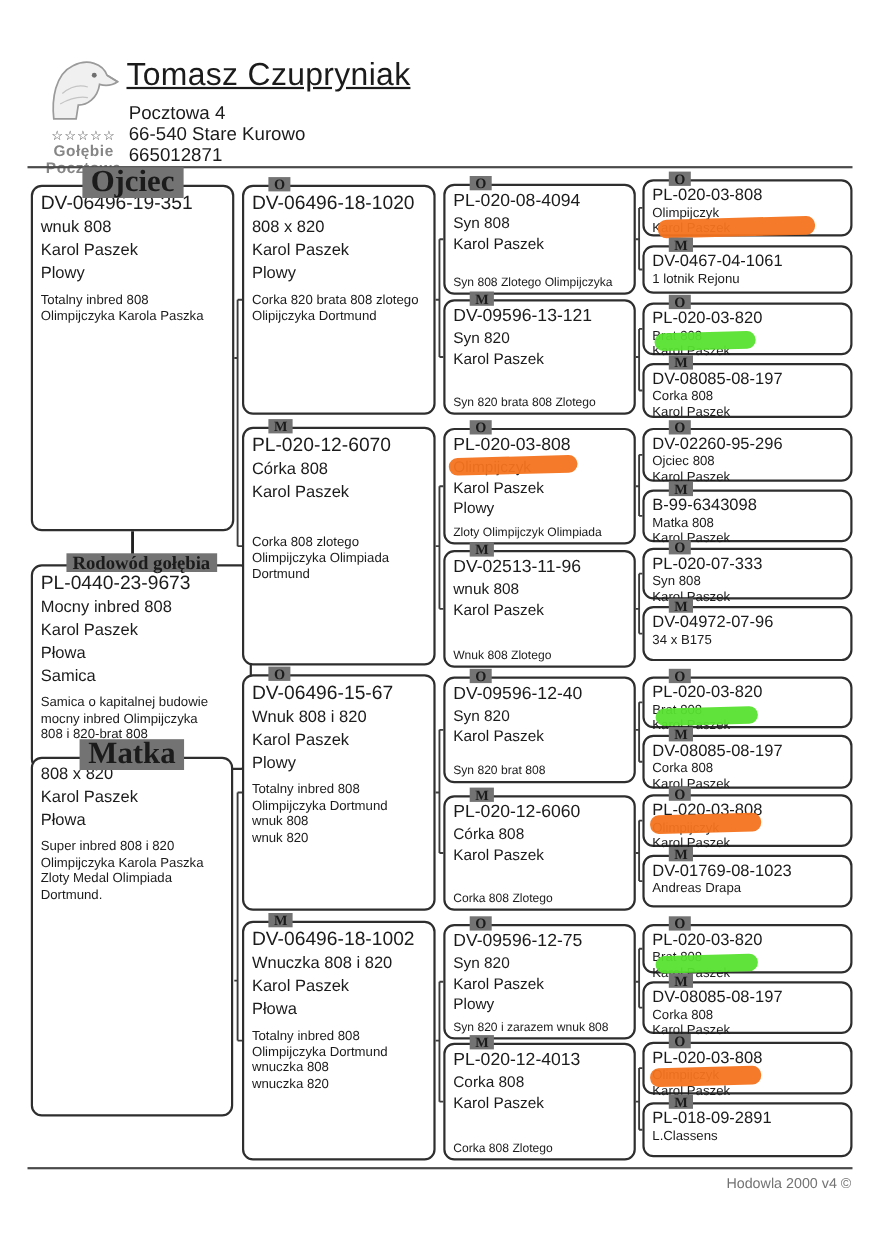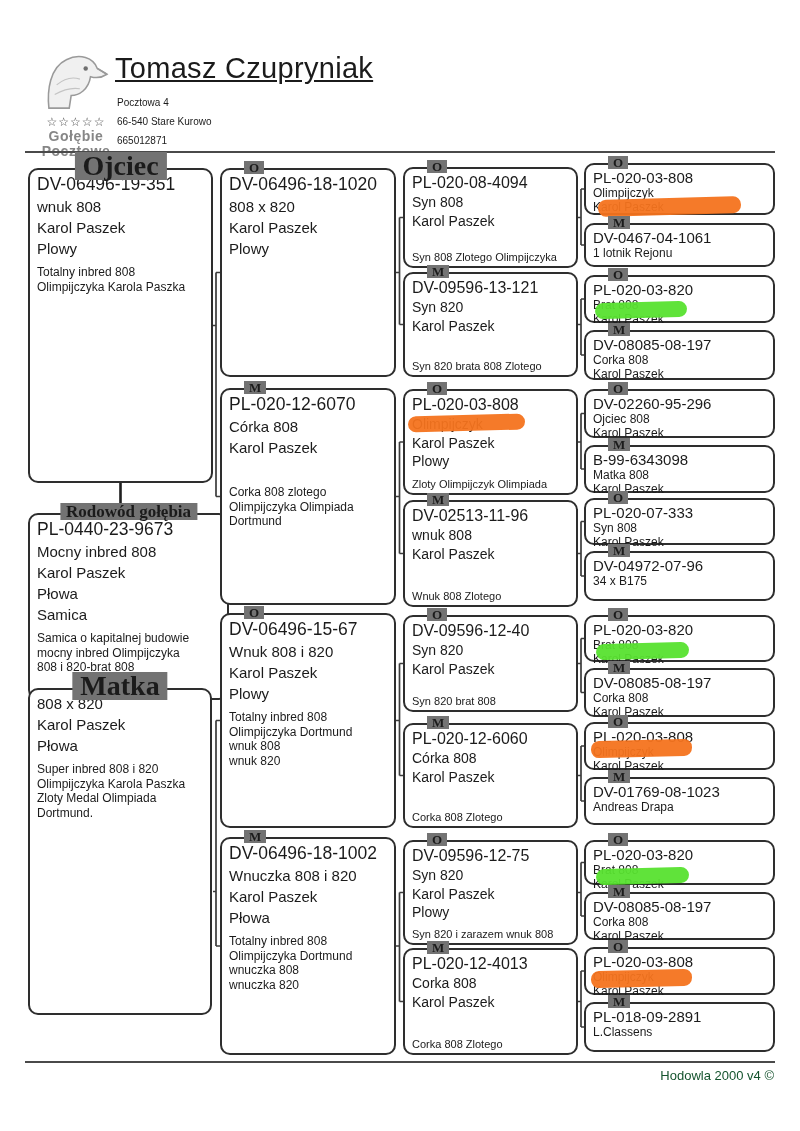--- a/index.html
+++ b/index.html
@@ -5,40 +5,40 @@
   html,body{margin:0;padding:0;}
   body{width:800px;height:1131px;background:#fff;position:relative;
        font-family:"Liberation Sans",sans-serif;color:#1b1b1b;overflow:hidden;}
   .rule{position:absolute;left:25px;right:25px;height:2px;background:#4a4a4a;}
   
   #logo{position:absolute;left:34px;top:52px;width:84px;text-align:center;}
   #logo .stars{font-size:12px;color:#4c4c4c;letter-spacing:1px;line-height:13px;white-space:nowrap;}
   #logo .lg{font-weight:bold;font-size:14px;color:#868686;line-height:15px;letter-spacing:.5px;}
   #owner-name{position:absolute;left:115px;top:52px;font-size:29px;font-weight:normal;
       text-decoration:underline;letter-spacing:.3px;}
-  #addr{position:absolute;left:117px;top:93px;font-size:10px;line-height:19px;}
+  #addr{position:absolute;left:117px;top:93px;font-size:17px;line-height:19px;}
   
   #pedigree{position:absolute;inset:0;}
   #connectors{position:absolute;left:0;top:0;z-index:0;}
   .pbox{position:absolute;border:2px solid #2e2e2e;border-radius:10px;background:#fff;
         box-sizing:border-box;padding:3px 4px 3px 7px;z-index:1;}
   .tag{position:absolute;top:-9px;left:22px;background:#737373;padding:0 5px;line-height:1;
        font-family:"Liberation Serif",serif;font-weight:bold;font-size:13px;}
   .tag.big{left:50%;transform:translateX(-50%);font-size:28px;top:-18px;white-space:nowrap;padding:0 8px;}
   .tag.mid{left:50%;transform:translateX(-50%);font-size:17px;top:-12px;white-space:nowrap;padding:0 6px;}
   .g1 .ring,.g2 .ring{font-size:17.5px;line-height:23px;}
   .g1 .ln,.g2 .ln{font-size:15px;line-height:21px;}
   .g1 .note,.g2 .note{font-size:12px;line-height:14.5px;margin-top:6px;white-space:pre-line;}
   .g3 .ring{font-size:16px;line-height:21px;}
   .g3 .ln{font-size:14px;line-height:18.5px;}
   .g3 .note{position:absolute;left:7px;bottom:3px;font-size:11px;white-space:nowrap;}
   .g4 .ring{font-size:15px;line-height:17px;margin-top:1px;}
   .g4 .ln{font-size:12px;line-height:14px;}
   .marker{position:absolute;border-radius:8px;transform:rotate(-1.5deg);opacity:.95;z-index:3;}
-  #credit{position:absolute;right:26px;top:1068px;font-size:13px;color:#14532d;}
+  #credit{position:absolute;right:26px;top:1068px;font-size:13px;color:#737373;}
 </style>
 </head>
 <body>
 
 <div id="logo">
   <svg width="72" height="60" viewBox="0 0 72 62">
     <path d="M8,58 C6,40 9,16 26,8 C40,1 54,6 58,17 L68,23 C62,27 56,27 51,25.5 C49,39 39,45 31,45 L29,58 Z" fill="#f0f0f0" stroke="#9a9a9a" stroke-width="1.6"></path>
     <path d="M16,34 Q28,24 40,28 M14,44 Q28,36 40,38" fill="none" stroke="#c4c4c4" stroke-width="1.2"></path>
     <circle cx="46" cy="17" r="2.3" fill="#6f6f6f"></circle>
     <path d="M58,17 L68,23" stroke="#9a9a9a" stroke-width="1.6"></path>
@@ -89,20 +89,22 @@
 Olimpijczyka Karola Paszka
 Zloty Medal Olimpiada
 Dortmund.</div>
     </div>
     <div class="pbox g2" style="left: 220px; top: 168px; width: 176px; height: 209px;">
       <span class="tag">O</span>
       <div class="ring">DV-06496-18-1020</div>
       <div class="ln">808 x 820</div>
       <div class="ln">Karol Paszek</div>
       <div class="ln">Plowy</div>
+      <div class="note">Corka 820 brata 808 zlotego
+Olipijczyka Dortmund</div>
     </div>
     <div class="pbox g2" style="left: 220px; top: 388px; width: 176px; height: 217px;">
       <span class="tag">M</span>
       <div class="ring">PL-020-12-6070</div>
       <div class="ln">Córka 808</div>
       <div class="ln">Karol Paszek</div>
       <div class="ln">&nbsp;</div>
       <div class="note">Corka 808 zlotego
 Olimpijczyka Olimpiada
 Dortmund</div>

